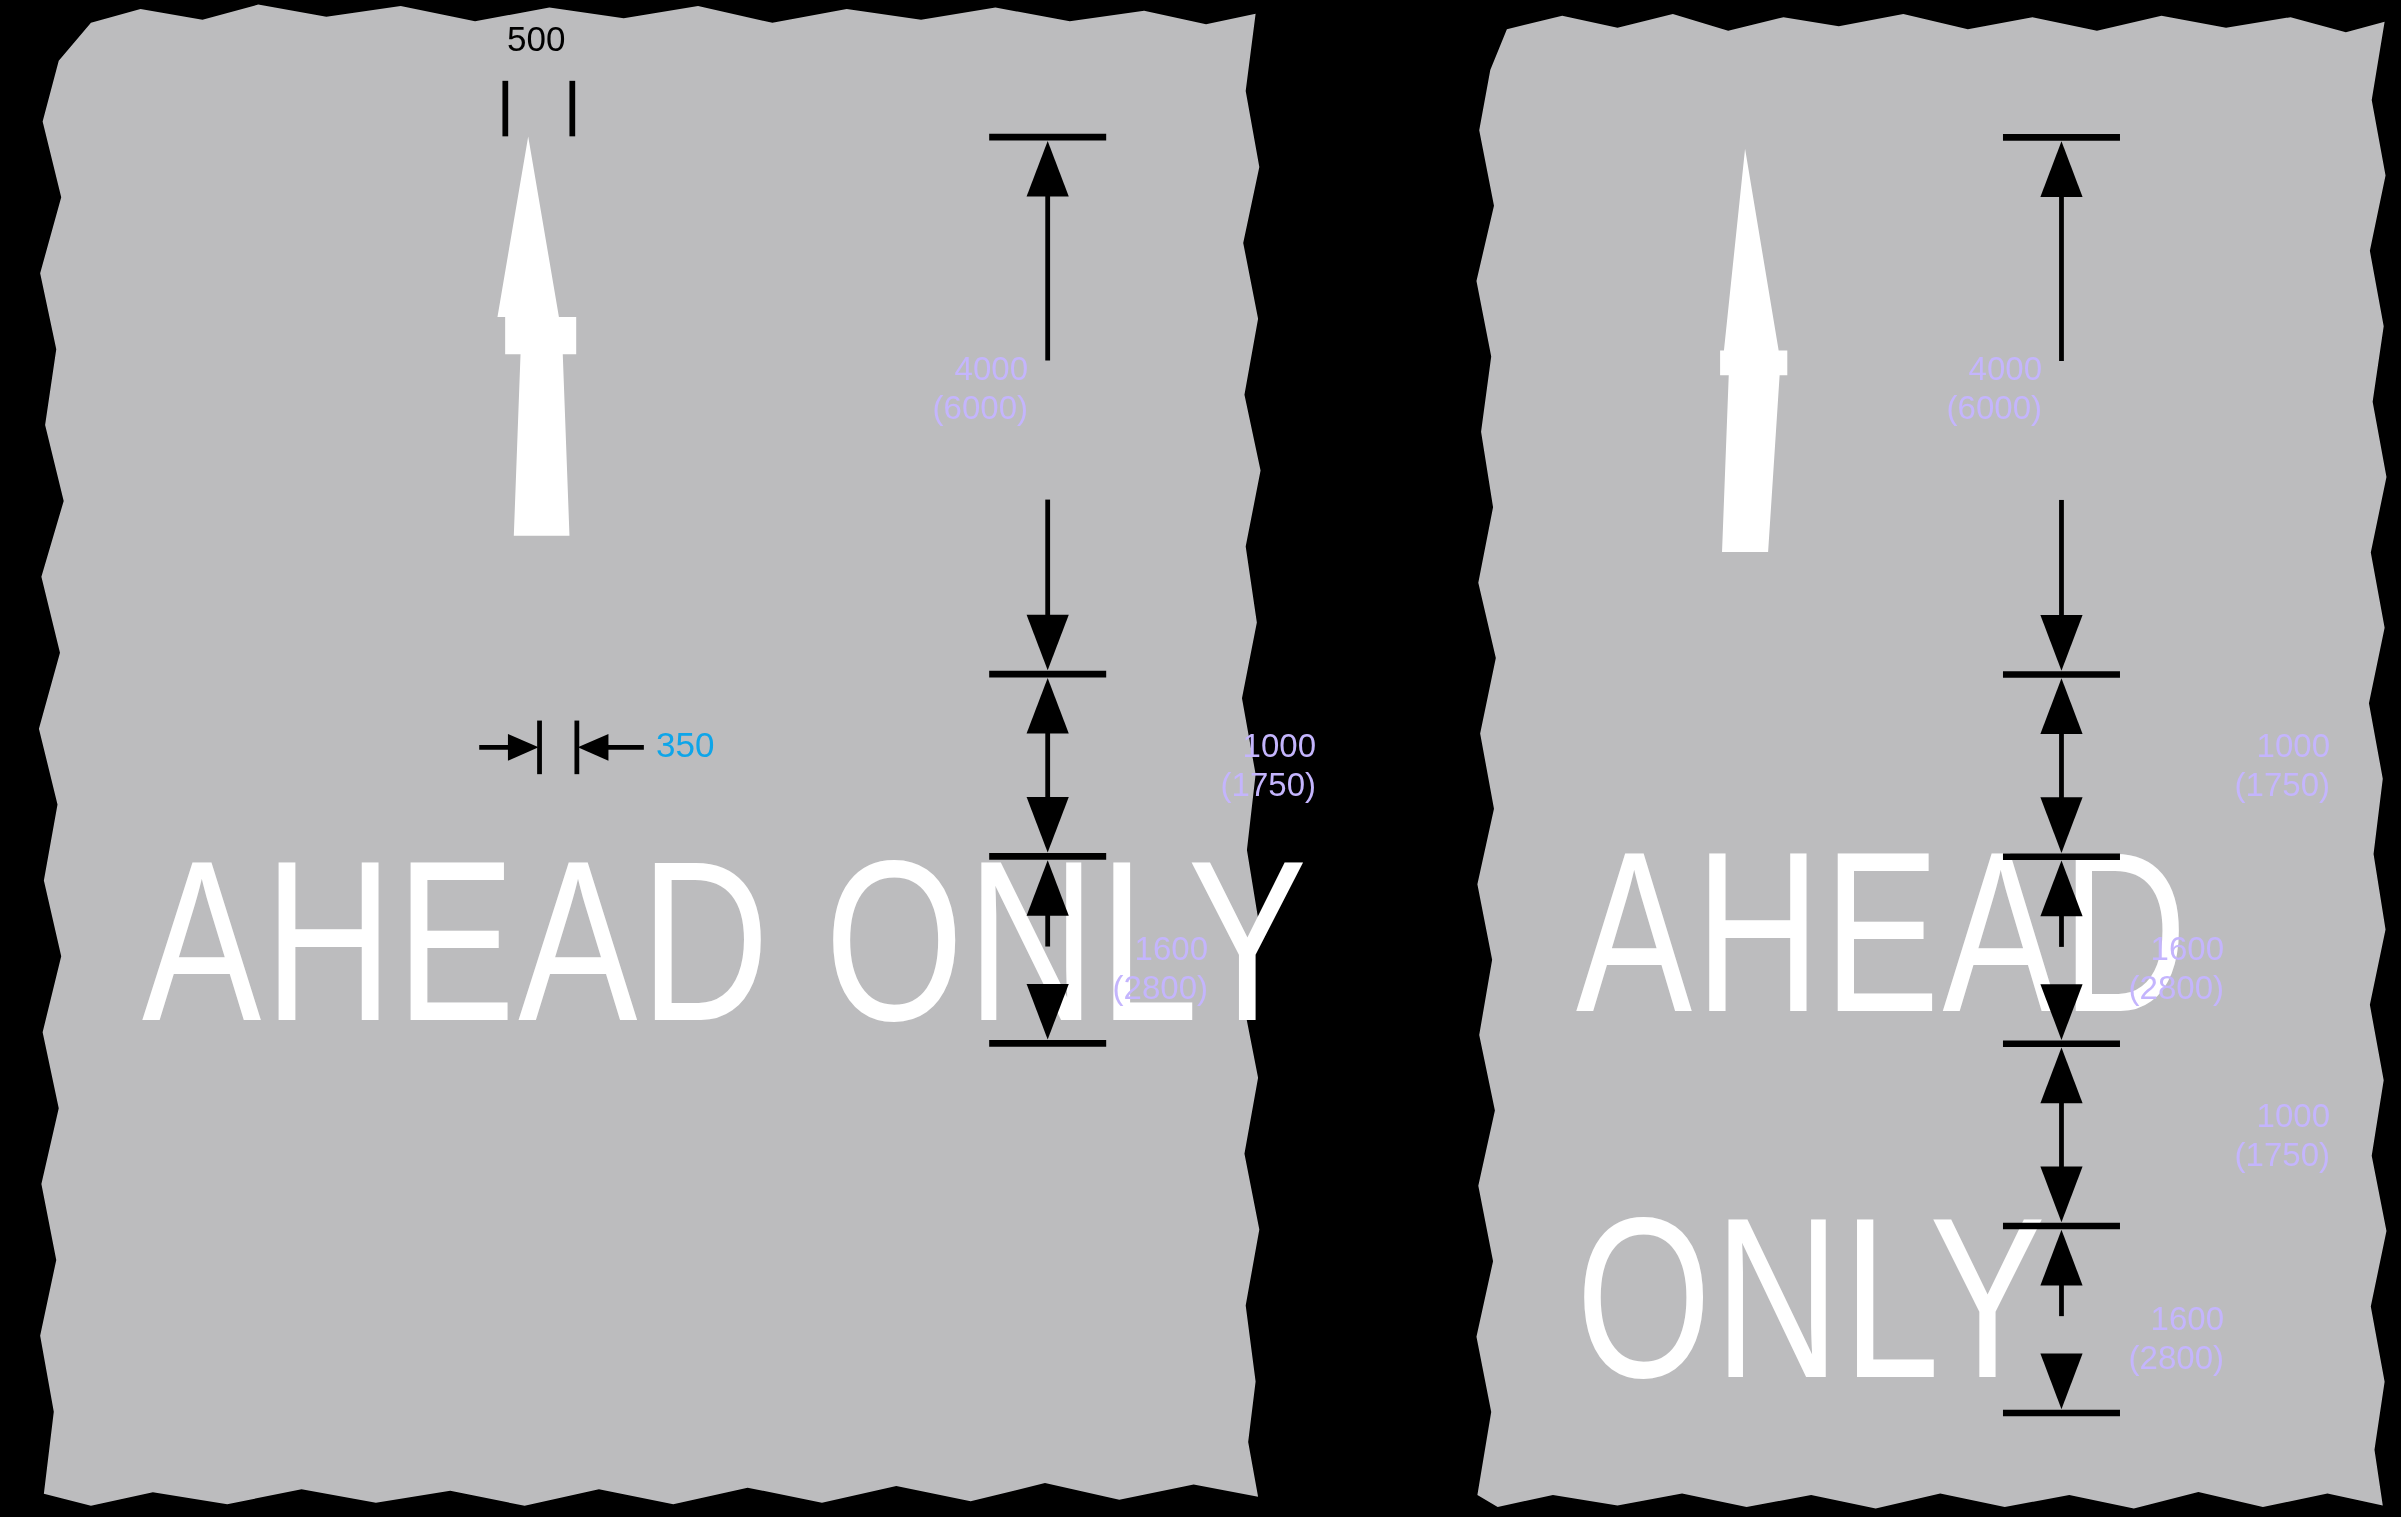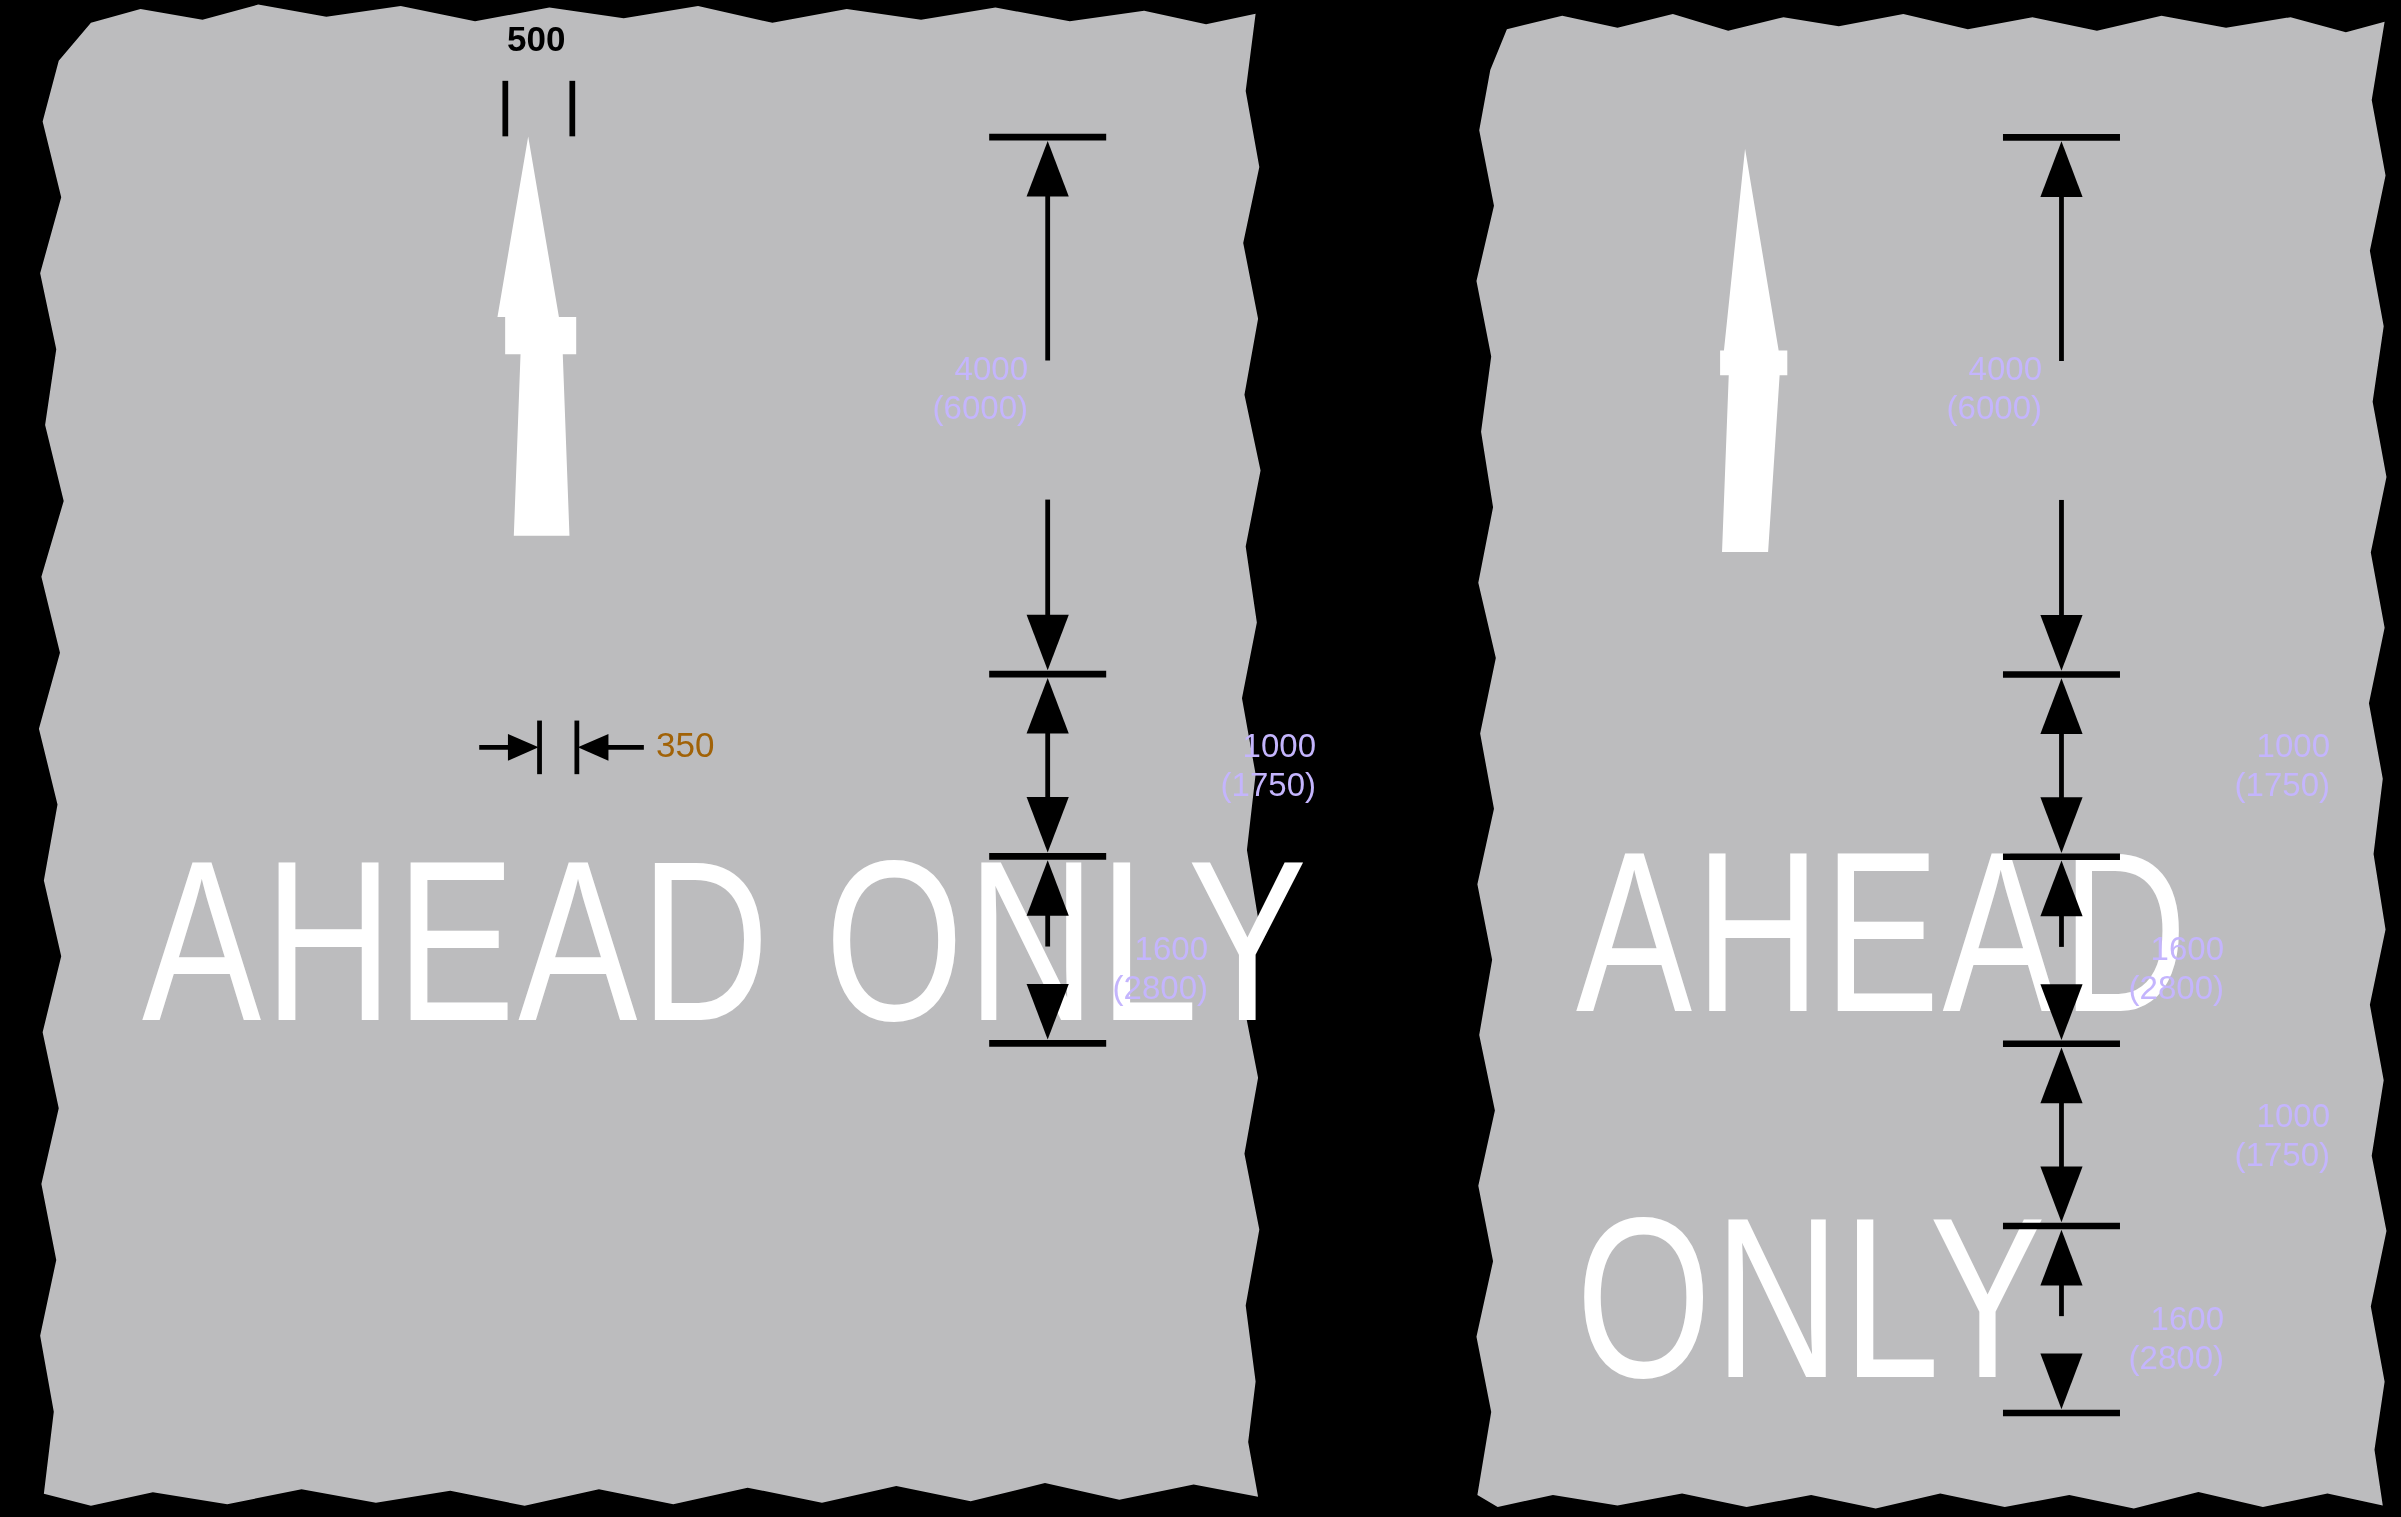--- a/index.html
+++ b/index.html
@@ -101,37 +101,37 @@
 <body>
 
 <div id="stage">
 
   <div class="panel panel-left"></div>
 
   <svg class="dim-svg" style="left:461px; top:77px;" width="192" height="67" viewBox="0 0 200 70">
     <line x1="46" y1="4" x2="46" y2="62" stroke="#000" stroke-width="6"></line>
     <line x1="116" y1="4" x2="116" y2="62" stroke="#000" stroke-width="6"></line>
   </svg>
-  <div class="legend" style="left:507px; top:21px; color:#000000; font-size:35px; font-family:'Liberation Sans', sans-serif;font-weight:bold;">500</div>
+  <div class="legend" style="left:507px; top:21px; color:#000000; font-size:35px; font-family:'Liberation Sans', sans-serif;">500</div>
 
   <svg class="arrow-svg" style="left:461px; top:115px;" width="192" height="615" viewBox="0 0 200 640">
     <polygon fill="#ffffff" points="70,22 102,210 120,210 120,249 106,249 113,438 55,438 62,249 46,249 46,210 38,210"></polygon>
   </svg>
 
   <svg class="dim-svg" style="left:452px; top:711px;" width="288" height="67" viewBox="0 0 300 70">
 
     <line x1="28" y1="38" x2="70" y2="38" stroke="#000" stroke-width="5"></line>
     <polygon points="58,24 90,38 58,52" fill="#000"></polygon>
     <line x1="91" y1="10" x2="91" y2="66" stroke="#000" stroke-width="5"></line>
 
     <line x1="130" y1="10" x2="130" y2="66" stroke="#000" stroke-width="5"></line>
     <polygon points="163,24 131,38 163,52" fill="#000"></polygon>
     <line x1="162" y1="38" x2="200" y2="38" stroke="#000" stroke-width="5"></line>
   </svg>
-  <div class="legend" style="left:656px; top:727px; color:#a16207; font-size:35px; font-family:'Liberation Sans', sans-serif;">350</div>
+  <div class="legend" style="left:656px; top:727px; color:#0ea5e9; font-size:35px; font-family:'Liberation Sans', sans-serif;">350</div>
 
   <div class="legend" style="left:142px; top:827px; font-size:229px; transform: scaleX(0.78) scaleY(1.0); transform-origin: left top; letter-spacing: 3.8px;">AHEAD ONLY</div>
 
   <svg class="dim-svg" style="left:970px; top:115px;" width="211" height="961" viewBox="0 0 220 1000">
 
     <line x1="20" y1="22" x2="142" y2="22" stroke="#000" stroke-width="7"></line>
 
     <polygon points="81,26 103,84 59,84" fill="#000"></polygon>
     <line x1="81" y1="70" x2="81" y2="255" stroke="#000" stroke-width="5"></line>
     <line x1="81" y1="400" x2="81" y2="523" stroke="#000" stroke-width="5"></line>

